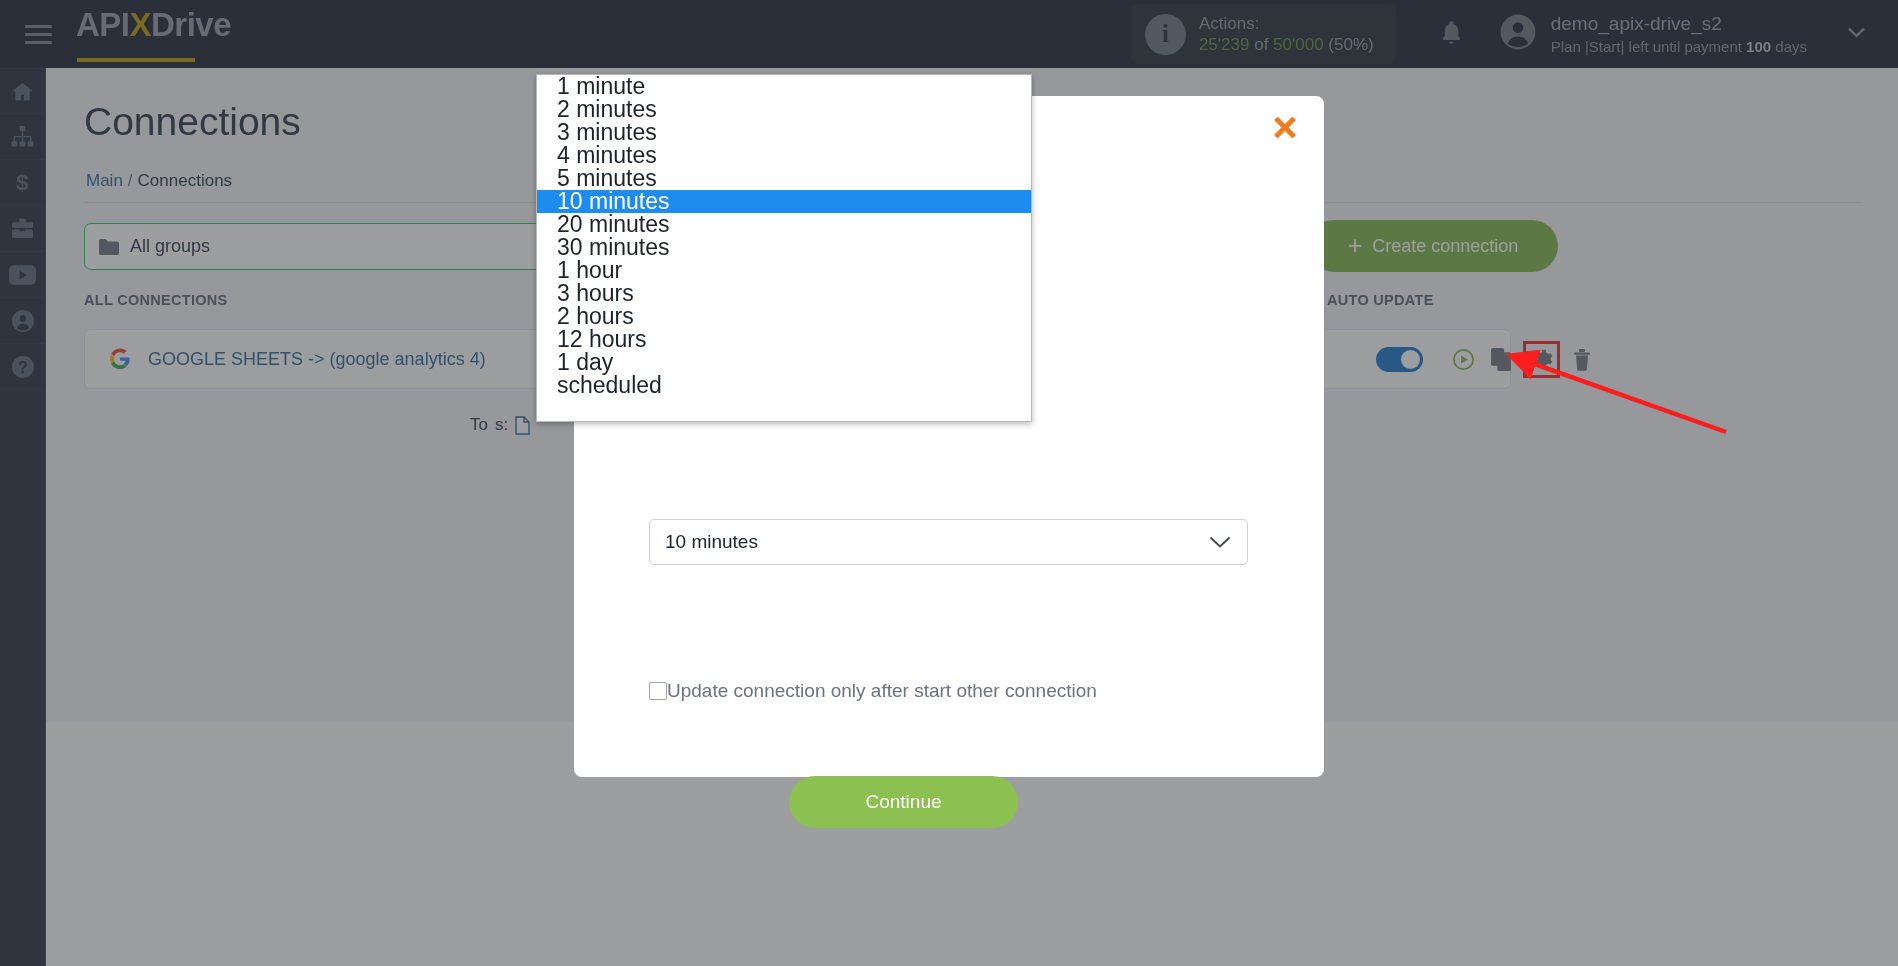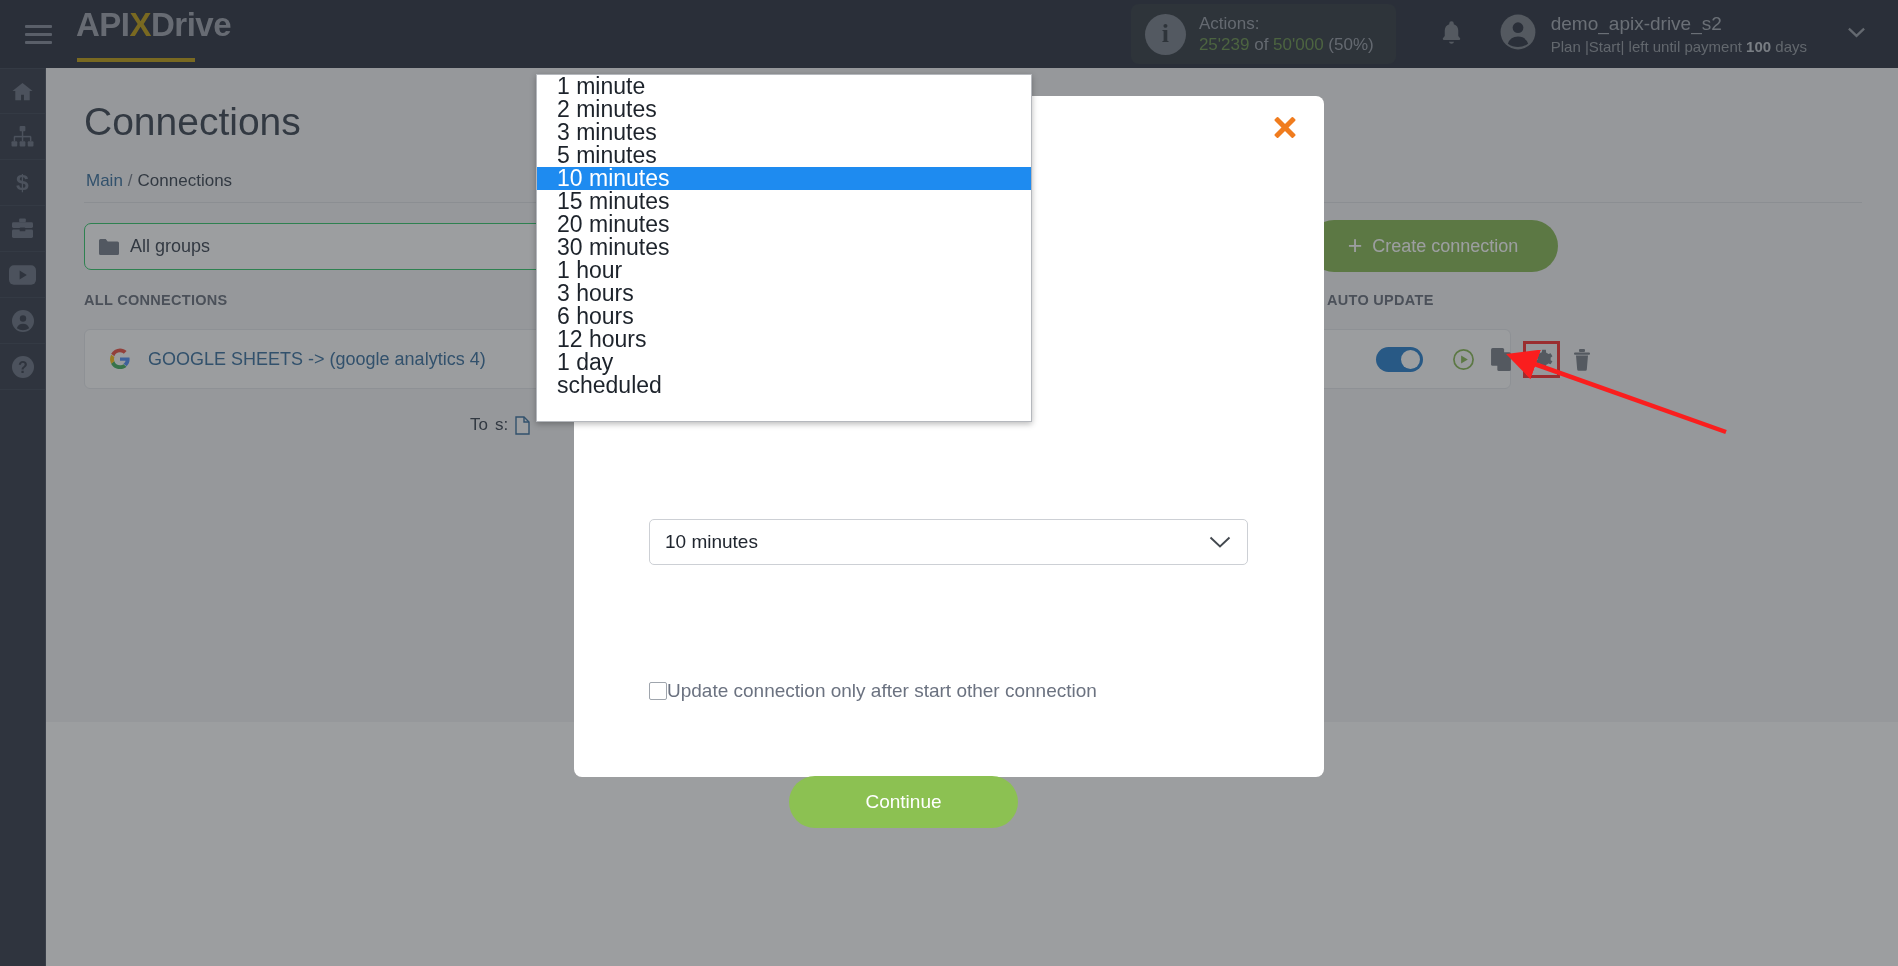--- a/index.html
+++ b/index.html
@@ -353,28 +353,28 @@
 
     <div class="continue-btn">
       <span>Continue</span>
     </div>
   </div>
 
   <div class="dropdown" id="dropdown">
       <div class="dd-item">1 minute</div>
       <div class="dd-item">2 minutes</div>
       <div class="dd-item">3 minutes</div>
+      <div class="dd-item">4 minutes</div>
       <div class="dd-item">5 minutes</div>
       <div class="dd-item sel">10 minutes</div>
-      <div class="dd-item">15 minutes</div>
       <div class="dd-item">20 minutes</div>
       <div class="dd-item">30 minutes</div>
       <div class="dd-item">1 hour</div>
       <div class="dd-item">3 hours</div>
-      <div class="dd-item">6 hours</div>
+      <div class="dd-item">2 hours</div>
       <div class="dd-item">12 hours</div>
       <div class="dd-item">1 day</div>
       <div class="dd-item">scheduled</div>
     </div>
 
   <svg class="arrow" width="240" height="90" viewBox="0 0 240 90">
     <defs>
       <marker id="ah" markerWidth="7" markerHeight="7" refX="5.6" refY="3.5" orient="auto">
         <path d="M0,0 L7,3.5 L0,7 z" fill="#fa1e1e"></path>
       </marker>

